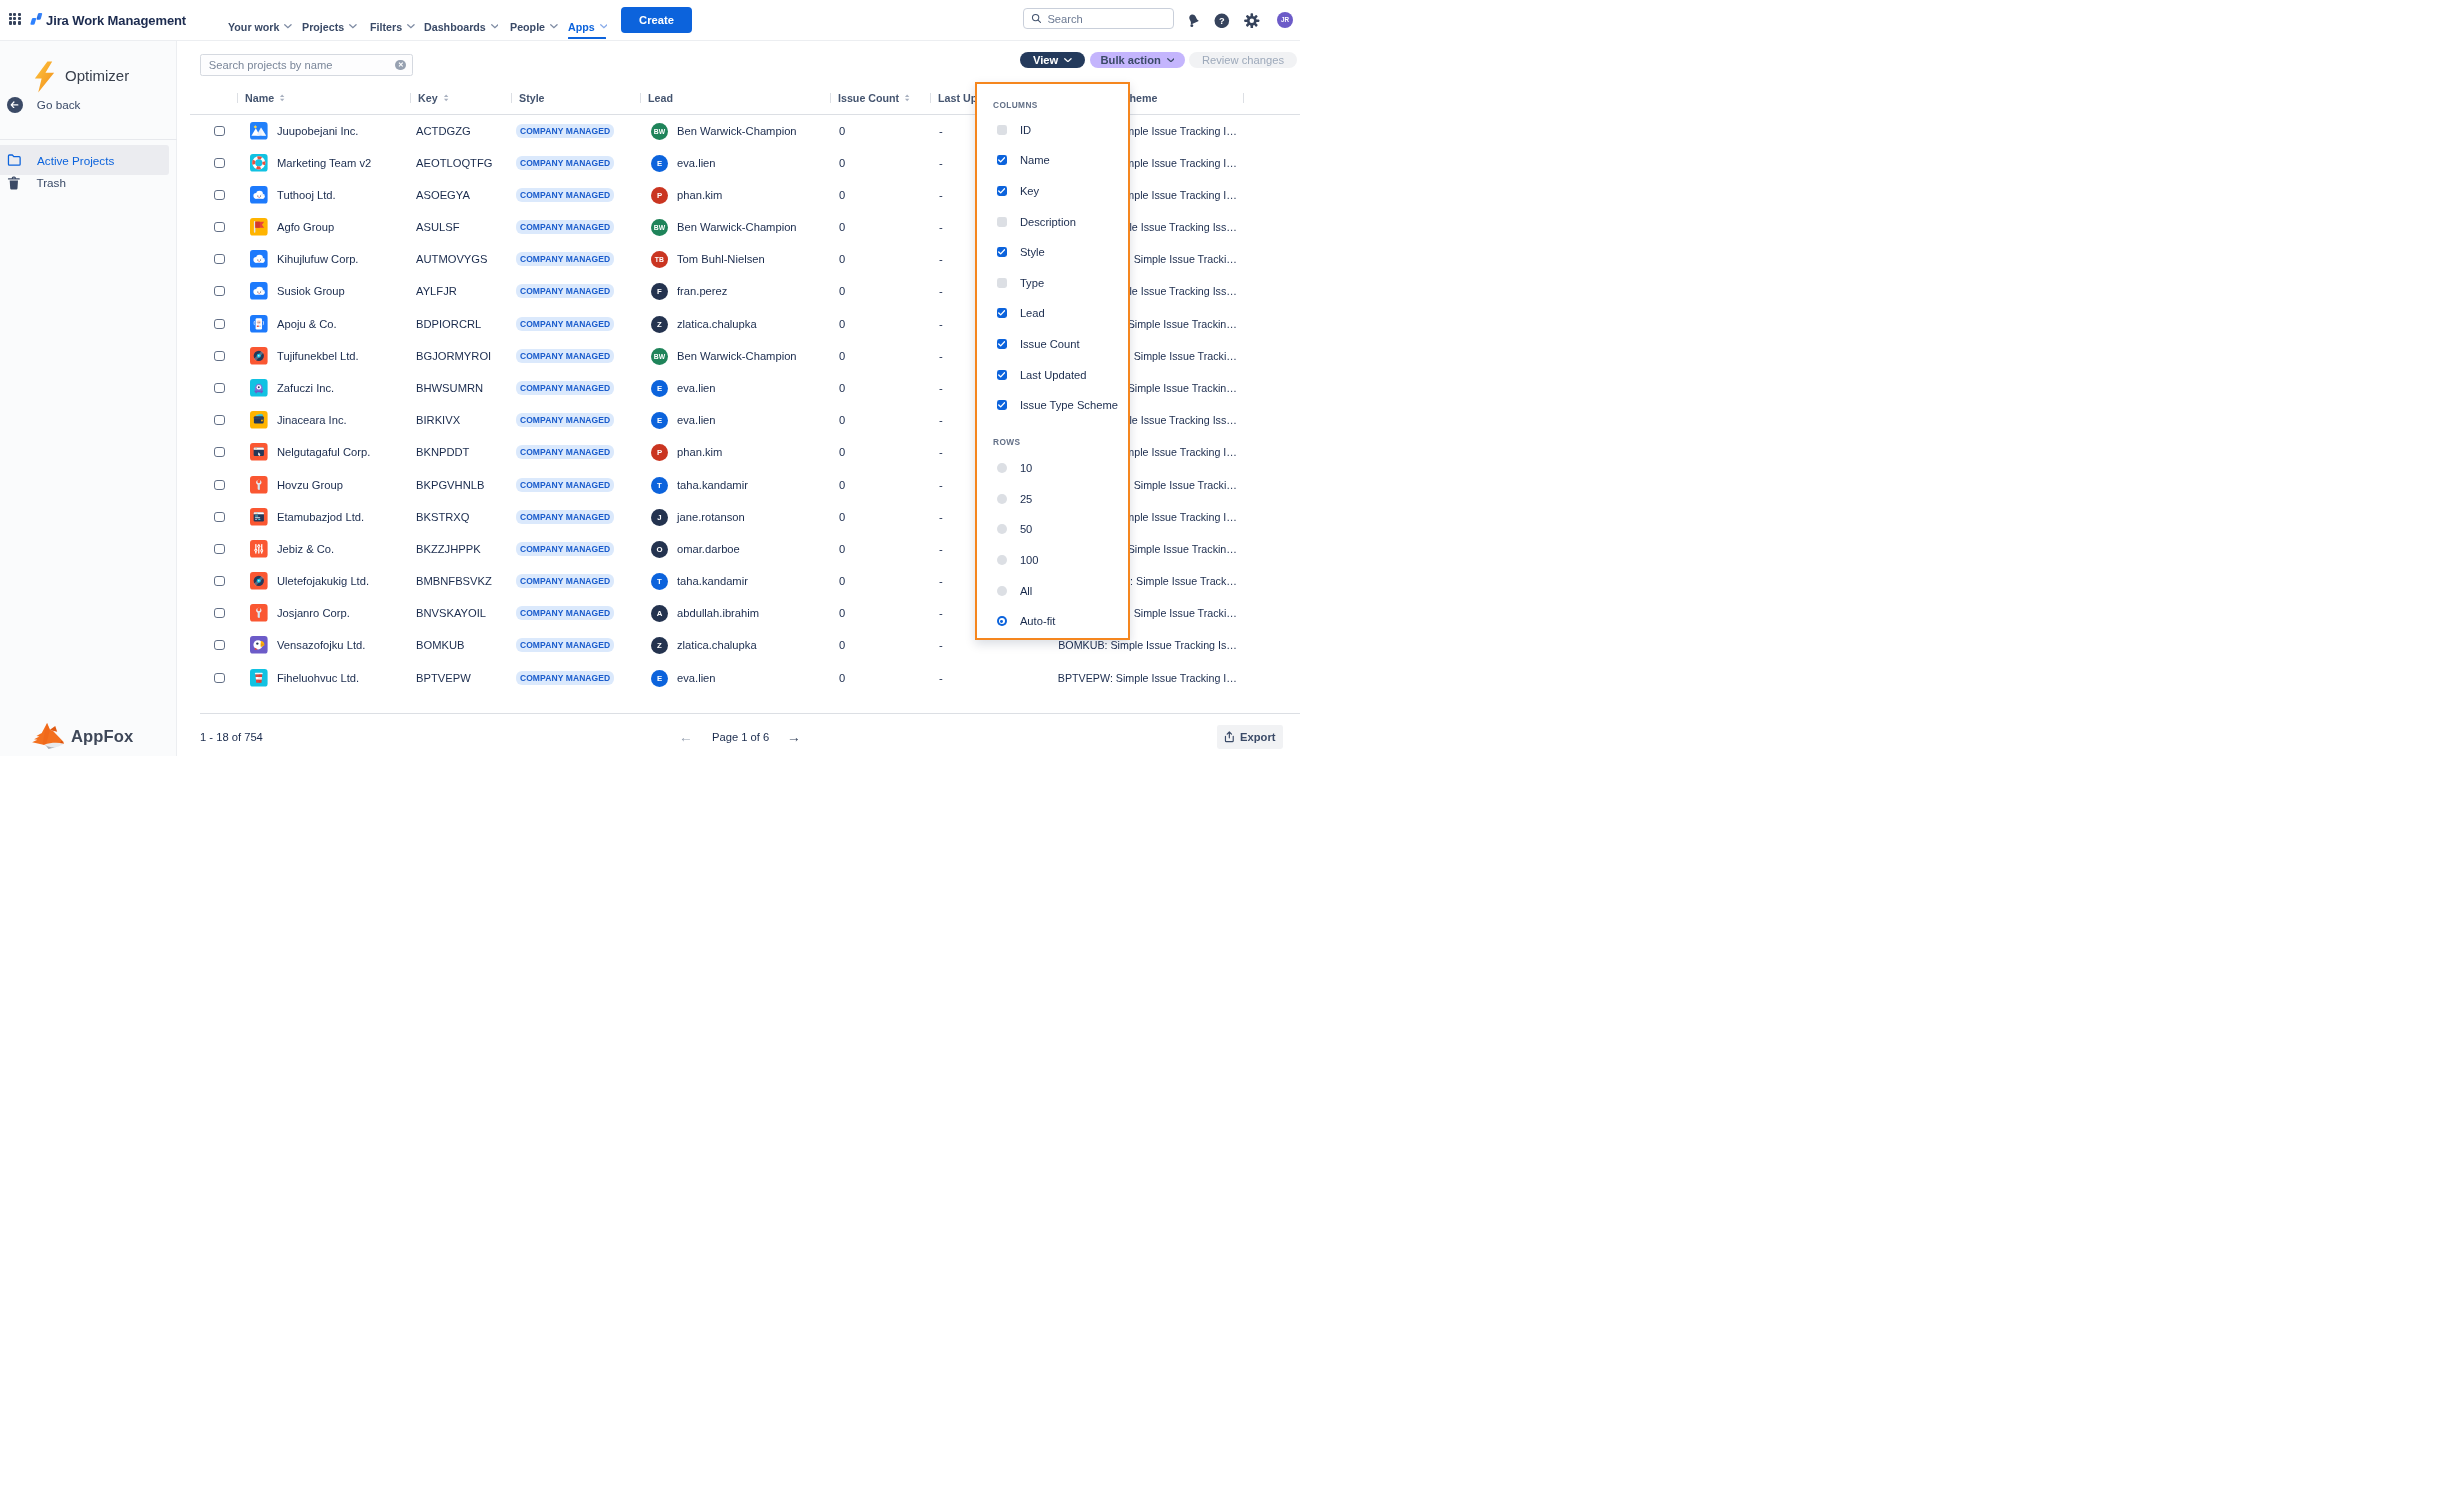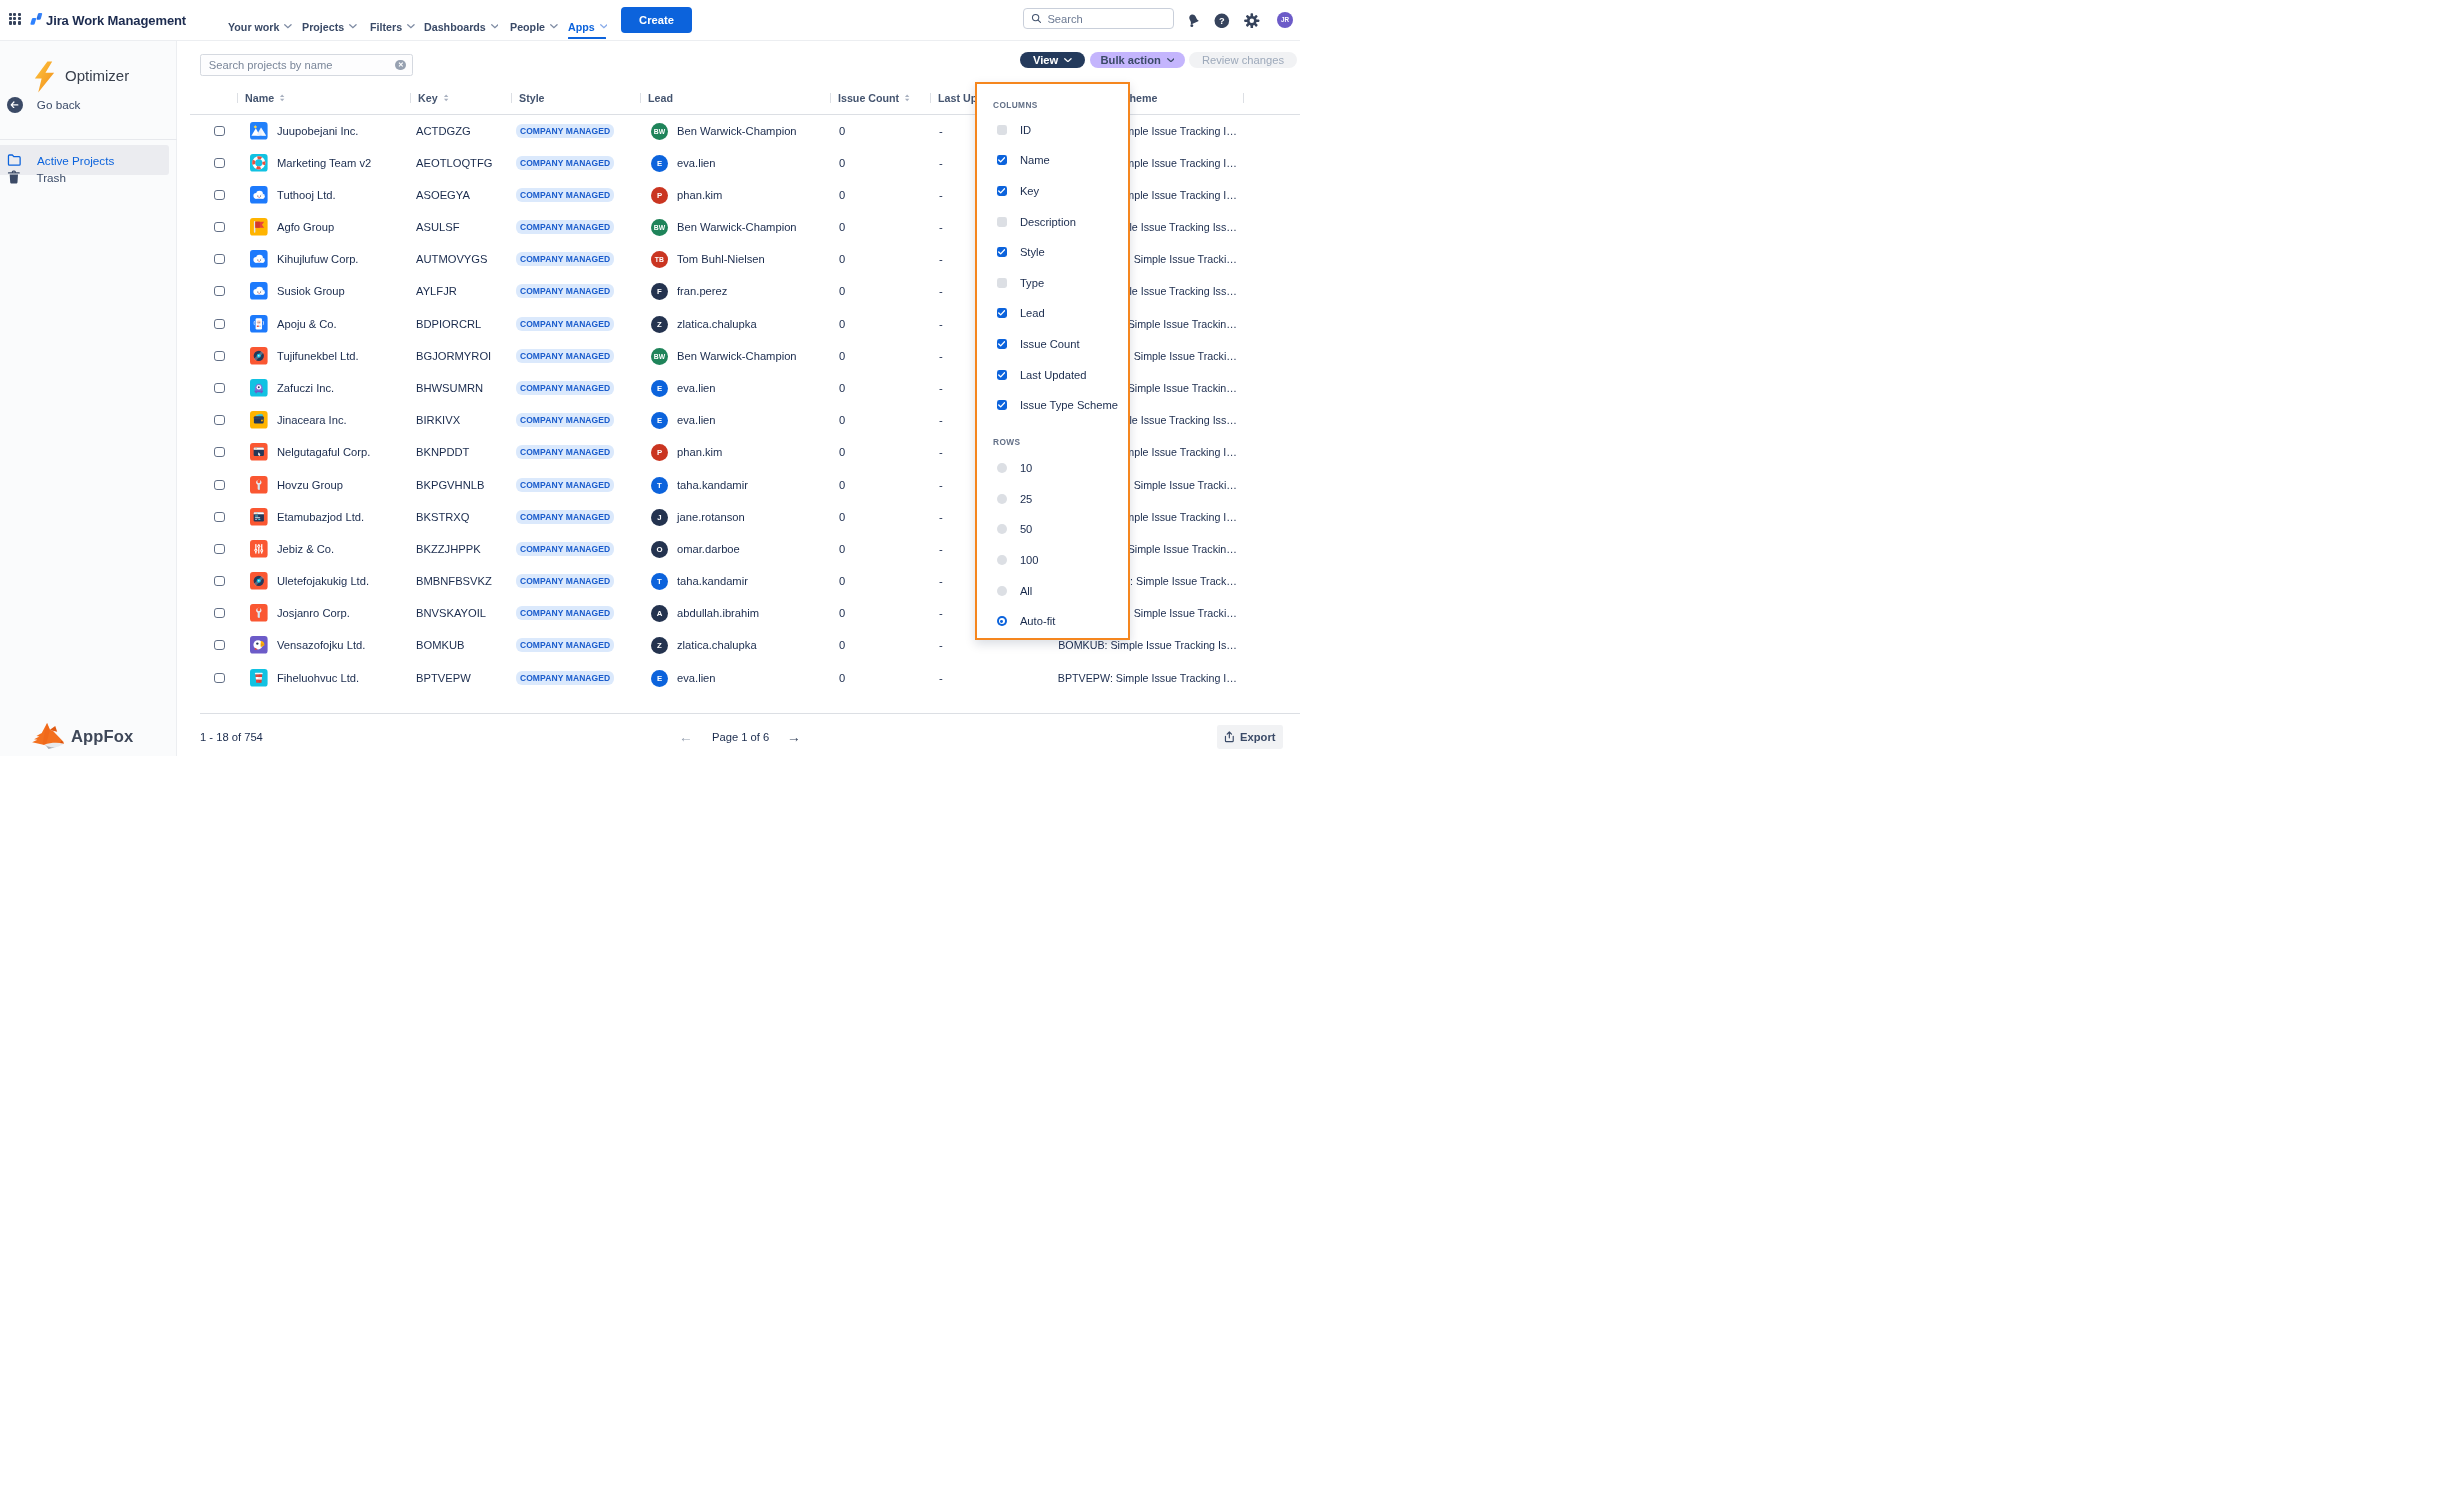--- a/index.html
+++ b/index.html
@@ -23,21 +23,21 @@
 
 #side{position:absolute;left:0;top:41px;width:177px;height:715px;background:#FAFBFC;border-right:1px solid #ECEEF1;z-index:20;}
 #optlogo{position:absolute;left:31px;top:18px;}
 #opttext{position:absolute;left:65px;top:26px;font-size:15px;font-weight:400;color:#39404D;}
 #goback{position:absolute;left:6.8px;top:48px;width:163px;height:31px;display:flex;align-items:center;}
 #gobackc{width:16px;height:16px;border-radius:50%;background:#3B4A66;display:flex;align-items:center;justify-content:center;}
 #goback span{margin-left:14px;font-size:11.7px;color:#3A4A67;}
 #sidediv{position:absolute;left:0px;top:98px;width:177px;height:1px;background:#E7E9ED;}
 #activerow{position:absolute;left:0px;top:104px;width:169px;height:30px;background:#EBECF0;border-radius:0 2.9px 2.9px 0;display:flex;align-items:center;}
 #activerow span{margin-left:37px;font-size:11.7px;font-weight:500;color:#0C63DC;}
-#trashrow{position:absolute;left:6.8px;top:121px;width:163px;height:30px;display:flex;align-items:center;}
+#trashrow{position:absolute;left:6.8px;top:135px;width:163px;height:30px;display:flex;align-items:flex-start;}
 #trashrow span{margin-left:16px;font-size:11.7px;color:#3A4A67;}
 #foxlogo{position:absolute;left:31px;top:682px;}
 #foxtext{position:absolute;left:71px;top:686px;font-size:16.6px;font-weight:700;color:#3E4758;letter-spacing:0.1px;}
 
 #psearch{position:absolute;left:200px;top:54px;width:213px;height:22px;border:1px solid #D5D9E0;border-radius:2.4px;background:#FDFDFE;display:flex;align-items:center;justify-content:space-between;font-size:11.2px;color:#7A8699;}
 #psearch .ph{margin-left:7.8px;}
 #psearch .clr{margin-right:5.9px;width:10.7px;height:10.7px;border-radius:50%;background:#97A1B1;color:#fff;display:flex;align-items:center;justify-content:center;font-size:6.8px;font-weight:700;}
 .btn{position:absolute;top:52px;height:16px;border-radius:8px;display:flex;align-items:center;justify-content:center;font-size:11.2px;font-weight:700;}
 #btnview{left:1020px;width:65px;background:#243A5C;color:#fff;}
 #btnbulk{left:1090px;width:95px;background:#c4b5fd;color:#3A4A67;}

